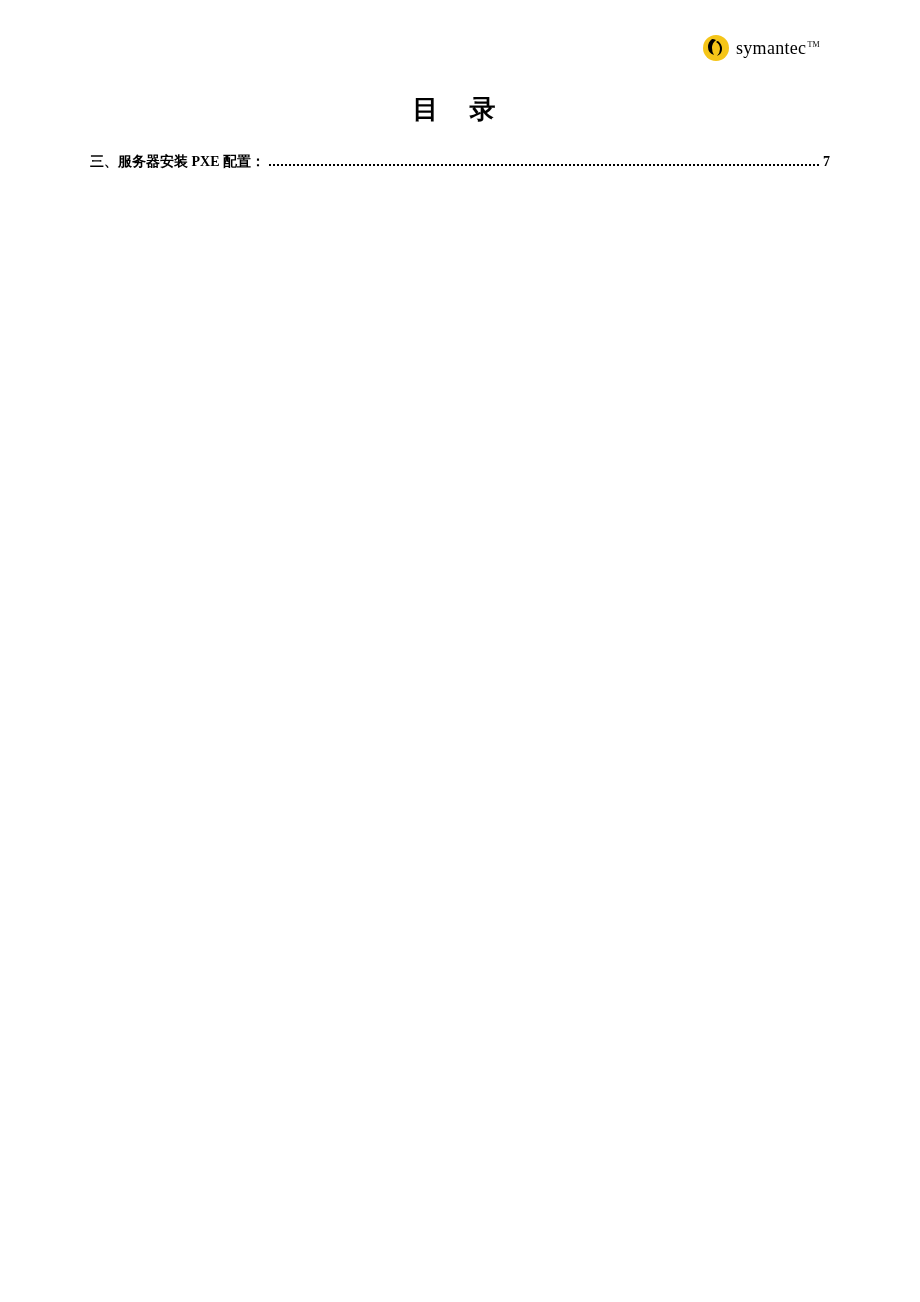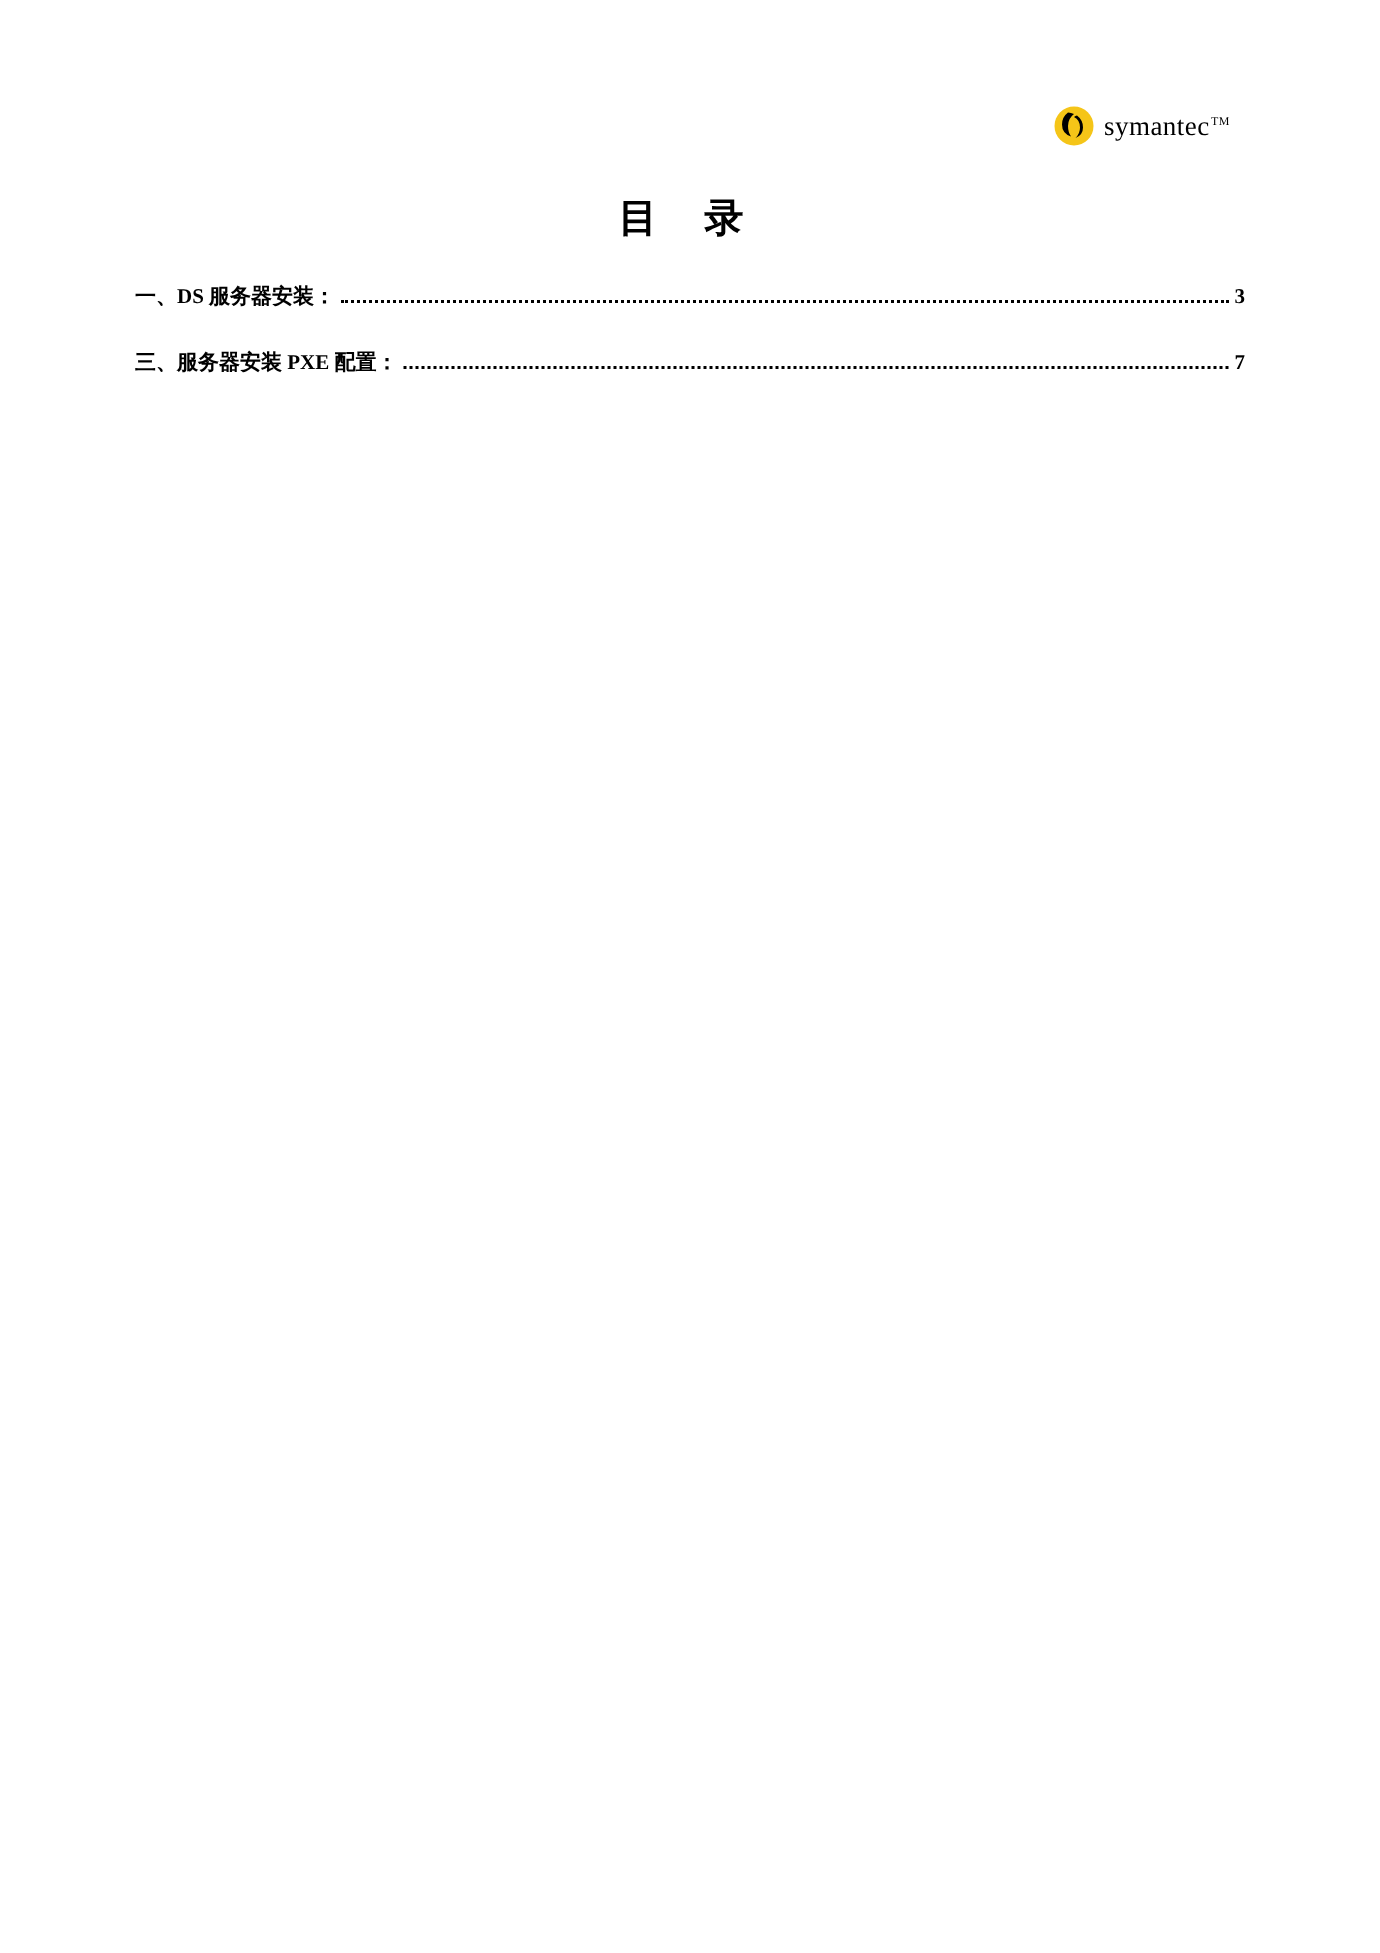--- a/index.html
+++ b/index.html
@@ -8,21 +8,21 @@
       box-sizing: border-box;
     }
     body {
       background: #fff;
       width: 920px;
       height: 1302px;
       font-family: "SimSun", "宋体", serif;
       position: relative;
     }
     .page {
-      padding: 70px 90px 90px 90px;
+      padding: 34px 90px 90px 90px;
     }
     .logo-area {
       display: flex;
       justify-content: flex-end;
       align-items: center;
       margin-bottom: 30px;
       padding-right: 10px;
     }
     .logo-mark {
       width: 28px;
@@ -88,23 +88,18 @@
     </span>
     <span class="logo-text">
       <span>symantec</span><span class="logo-tm">TM</span>
     </span>
   </div>
 
   <h1 class="title">目 录</h1>
 
   <div class="toc">
     <div class="toc-entry">
-      <span class="toc-label">一、DS 服务器安装：</span>
-      <span class="toc-dots"></span>
-      <span class="toc-page">3</span>
-    </div>
-    <div class="toc-entry">
       <span class="toc-label">三、服务器安装 PXE 配置：</span>
       <span class="toc-dots"></span>
       <span class="toc-page">7</span>
     </div>
   </div>
 </div>
 
 </body></html>

